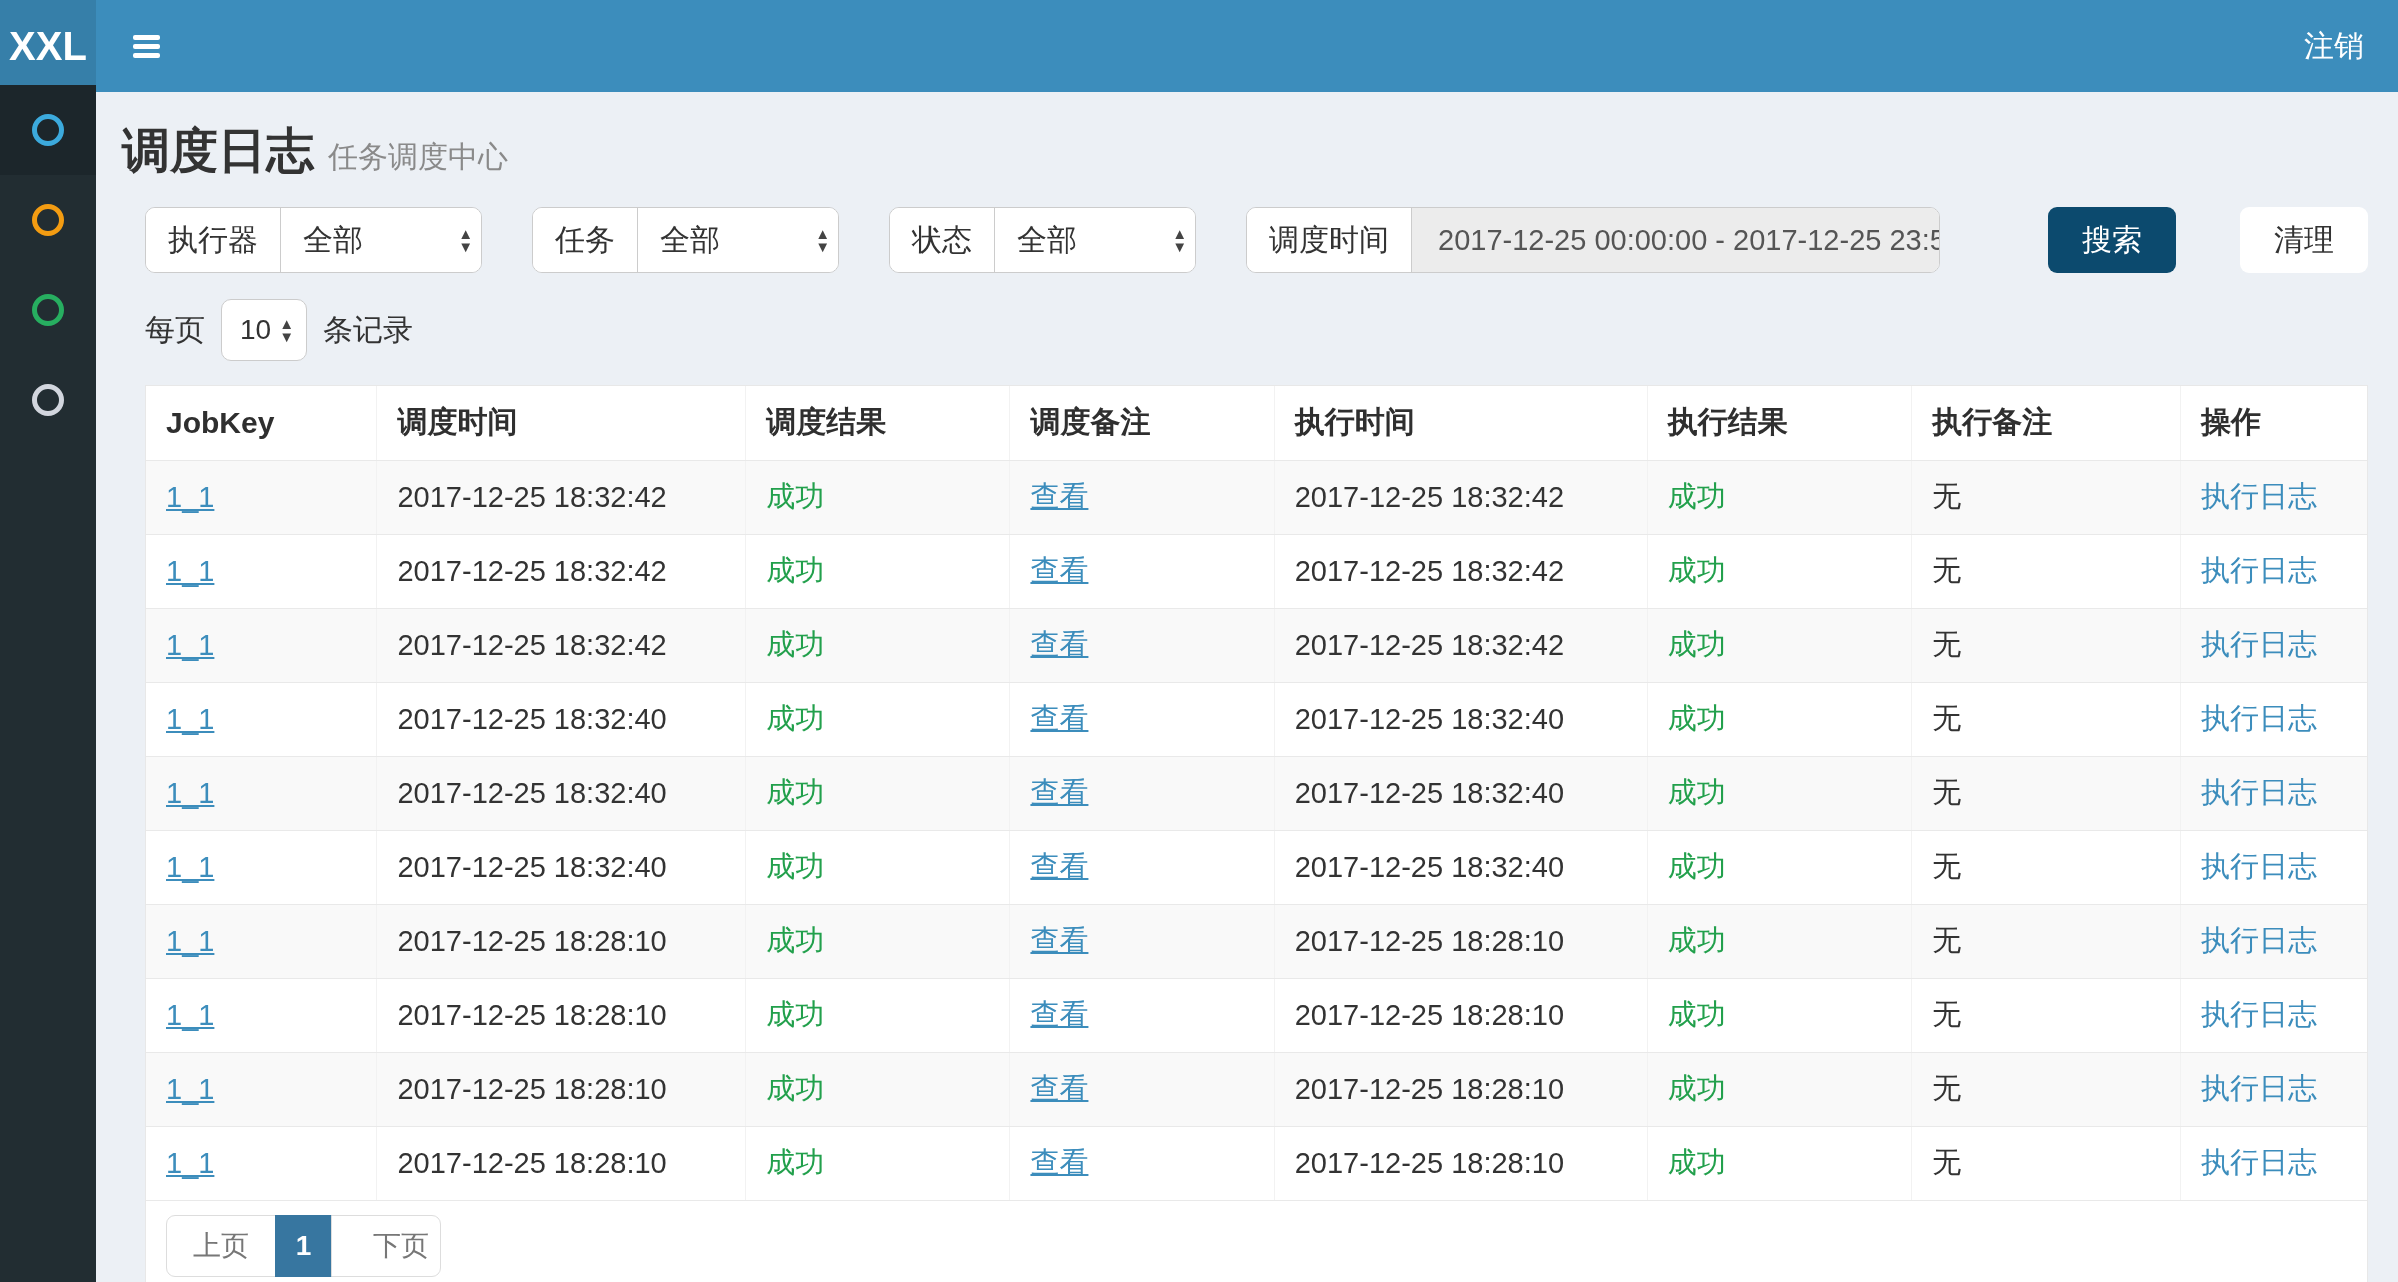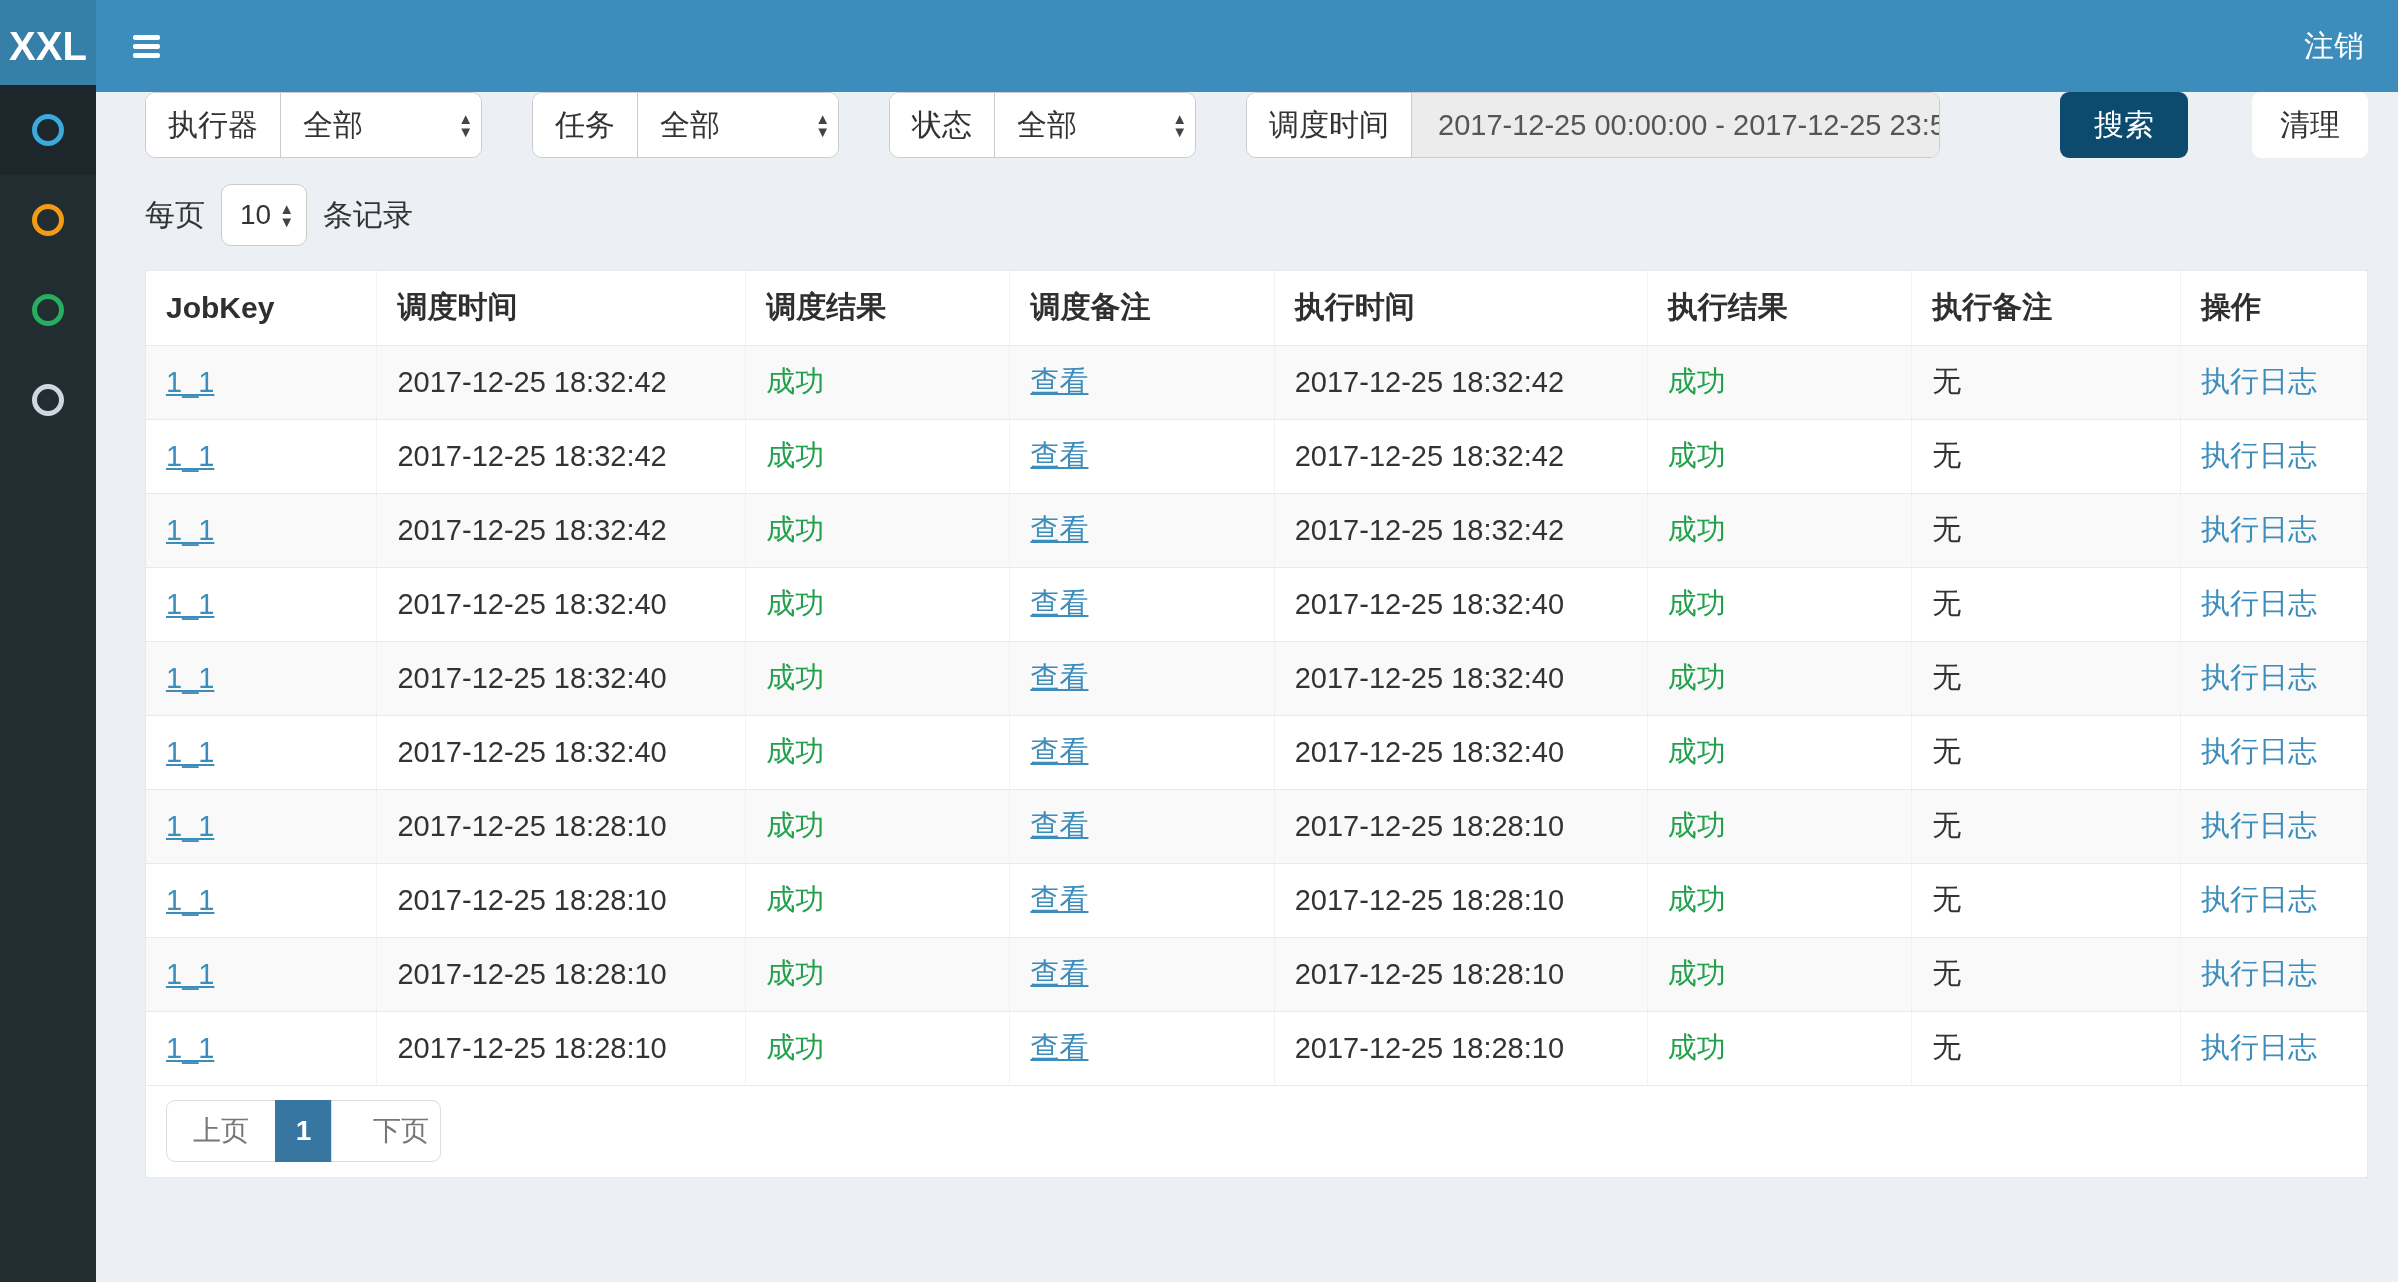--- a/index.html
+++ b/index.html
@@ -59,21 +59,21 @@
   .caret2 { display:flex; flex-direction:column; line-height:13px; font-size:15px; color:#444; }
   .ig-input {
     display:flex; align-items:center; width:527px; padding:0 26px;
     font-size:29px; color:#555; background:#ececec; cursor:pointer; white-space:nowrap;
   }
   .btn {
     height:66px; border:none; border-radius:9px; font-size:30px; cursor:pointer;
     font-family:inherit;
   }
   .btn-search { width:128px; background:#0c4a6e; color:#fff; margin-right:64px; }
-  .btn-clear  { width:116px; background:#fff; color:#333; margin-left:auto; }
+  .btn-clear  { width:128px; background:#fff; color:#333; margin-left:auto; }
   .push-right { margin-left:auto; display:flex; }
 
   
   .pagesize-row { display:flex; align-items:center; margin-top:26px; font-size:30px; color:#333; }
   .ps-select {
     display:flex; align-items:center; justify-content:space-between;
     width:86px; height:62px; border:1px solid #ccc; border-radius:10px; background:#fff;
     margin:0 16px; padding:0 12px 0 18px; font-size:28px; cursor:pointer;
   }
 
@@ -133,20 +133,23 @@
     <div class="side-item">
       <span class="ring" style="border-color: rgb(39, 174, 96);"></span>
     </div>
     <div class="side-item">
       <span class="ring" style="border-color: rgb(210, 214, 222);"></span>
     </div>
   </div>
 
 <div class="content">
 
+  <div class="content-header">
+    <h1>调度日志</h1><span class="subtitle">任务调度中心</span>
+  </div>
 
   <div class="content-body">
 
     <div class="filters">
       <div class="input-group">
         <span class="ig-addon">执行器</span>
         <div class="ig-select">
           <span>全部</span>
           <span class="caret2">
               <span>▲</span>

